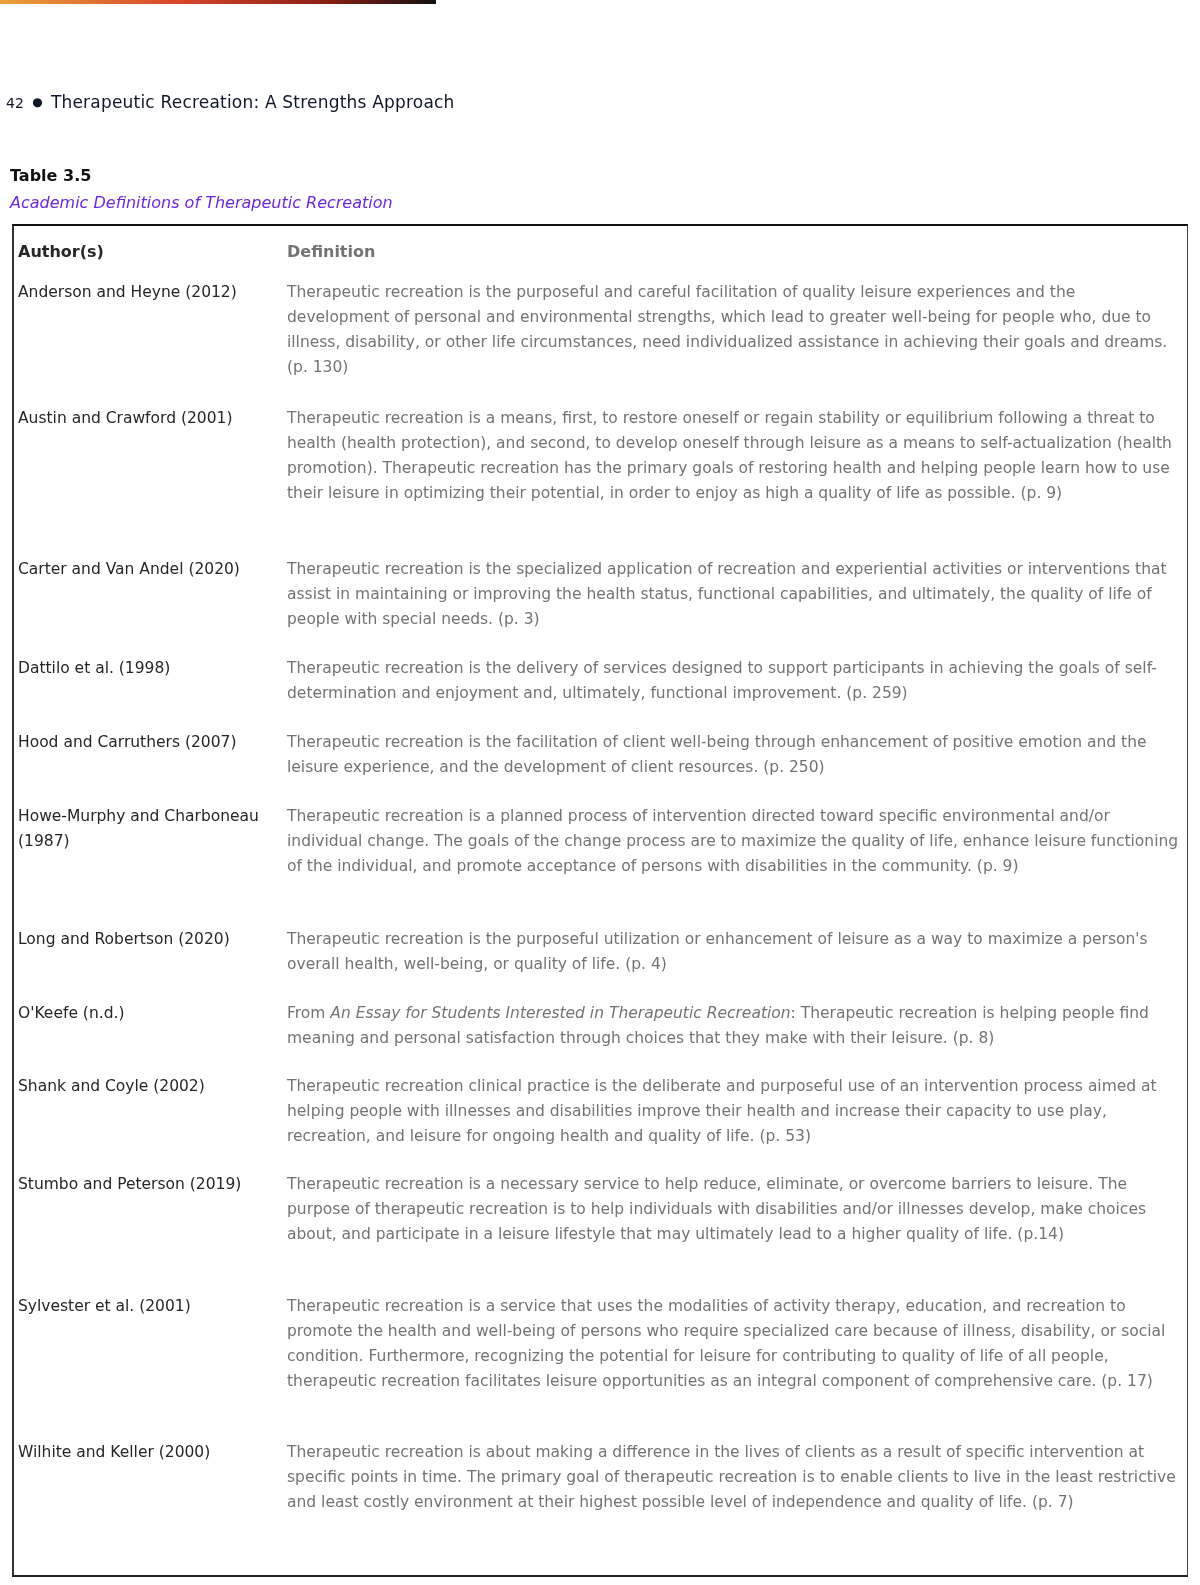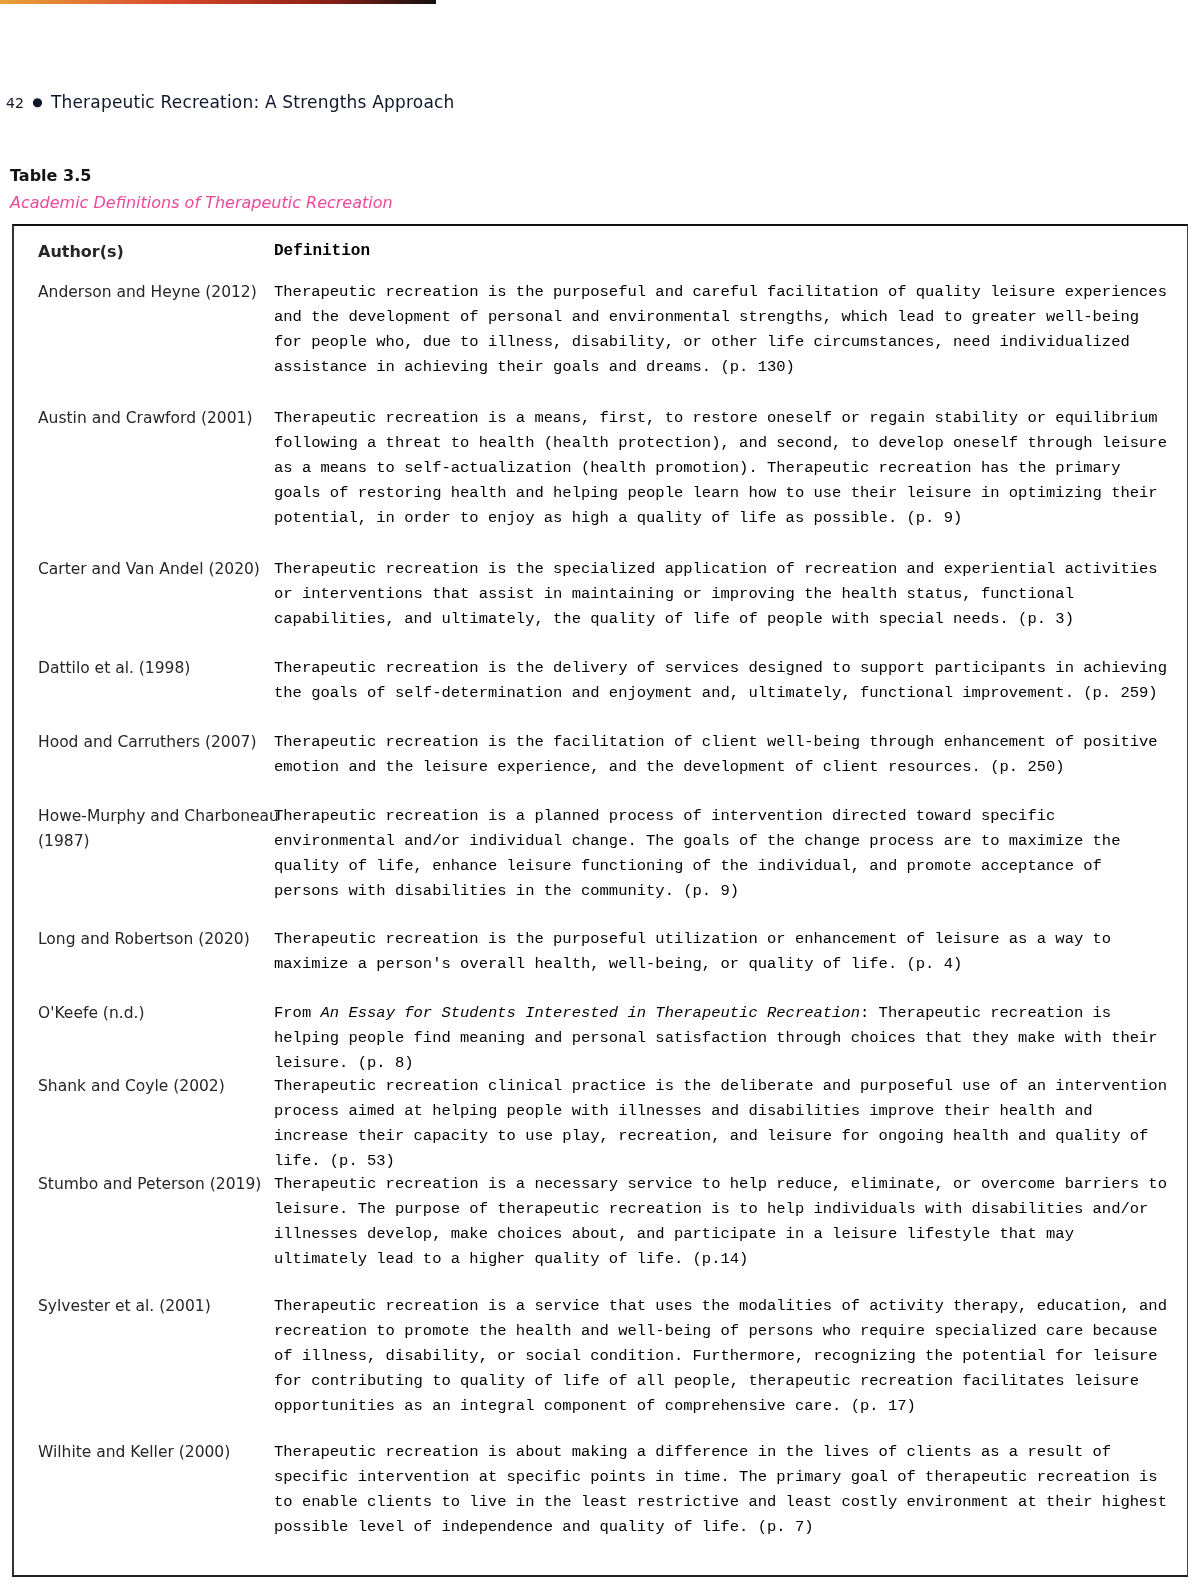--- a/index.html
+++ b/index.html
@@ -17,38 +17,38 @@
     font-size: 17px; letter-spacing: 0.2px; color: #0f172a;
   }
   .running-head .pg { font-size: 14px; margin-right: 6px; }
   .running-head .dot { margin: 0 8px 0 2px; font-size: 12px; vertical-align: 2px; }
   .table-label {
     position: absolute; left: 10px; top: 166px;
     font-size: 16px; font-weight: bold; color: #111;
   }
   .table-caption {
     position: absolute; left: 10px; top: 193px;
-    font-size: 16px; font-style: italic; color: #ec4899;
+    font-size: 16px; font-style: italic; color: #6d28d9;
   }
   .table-box {
     position: absolute; left: 12px; top: 224px; width: 1176px; height: 1353px;
     border-top: 2px solid #111; border-bottom: 2px solid #222;
     border-left: 2px solid #333; border-right: 1.5px solid #444;
     box-sizing: border-box;
   }
   .row {
     position: absolute; left: 0; width: 100%;
   }
   .author {
-    position: absolute; left: 24px; width: 250px;
+    position: absolute; left: 4px; width: 250px;
     font-size: 15.5px; line-height: 25px; color: #262626;
   }
   .def {
-    position: absolute; left: 260px; width: 895px;
-    font-size: 15.5px; line-height: 25px; color: #000000; font-family: Liberation Mono, monospace;
+    position: absolute; left: 273px; width: 895px;
+    font-size: 15.5px; line-height: 25px; color: #737373;
   }
   .hdr { font-weight: bold; font-size: 16px; }
   .def i { font-style: italic; }
 </style>
 </head>
 <body>
 
 <div class="top-strip"></div>
 
 <div class="running-head">

